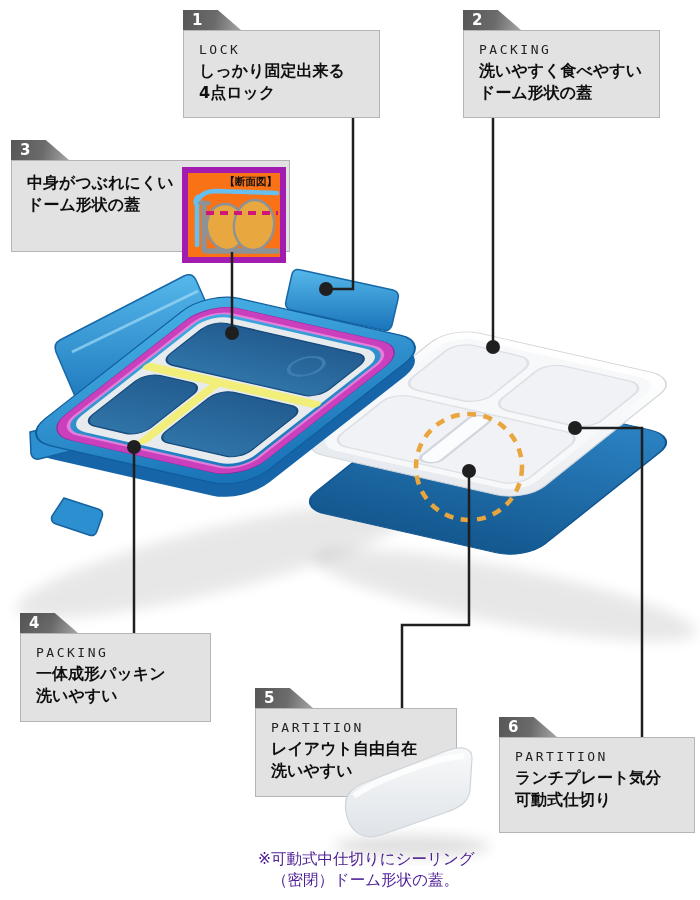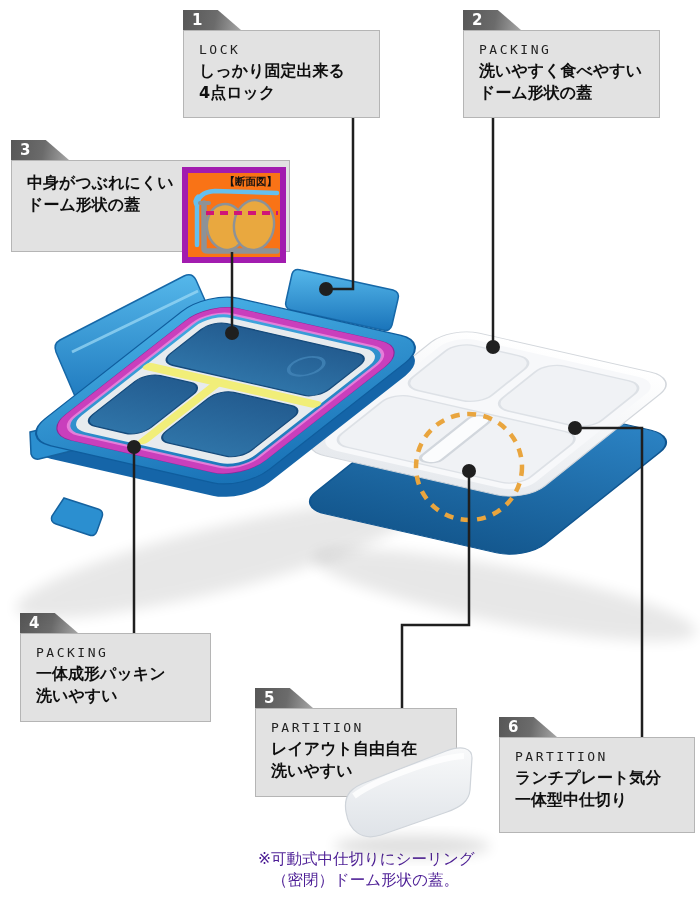--- a/index.html
+++ b/index.html
@@ -92,21 +92,21 @@
       <div class="jline">レイアウト自由自在</div>
       <div class="jline">洗いやすい</div>
     </div>
   </div>
 
   <div class="callout" style="left:499px;top:737px;width:196px;height:96px;">
     <div class="tab">6</div>
     <div class="box">
       <div class="tag">PARTITION</div>
       <div class="jline">ランチプレート気分</div>
-      <div class="jline">一体型中仕切り</div>
+      <div class="jline">可動式仕切り</div>
     </div>
   </div>
 
   <div class="footnote">
     <div class="l1">※可動式中仕切りにシーリング</div>
     <div class="l2">（密閉）ドーム形状の蓋。</div>
   </div>
 
   <svg id="art" width="700" height="900" viewBox="0 0 700 900">
     <defs>

